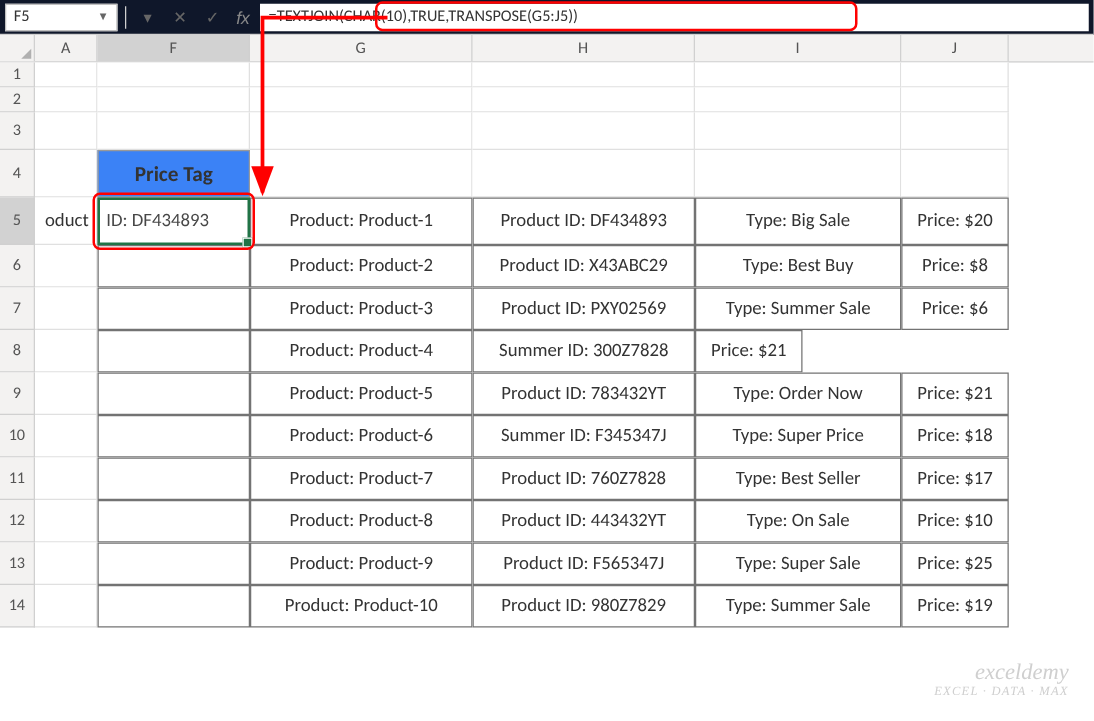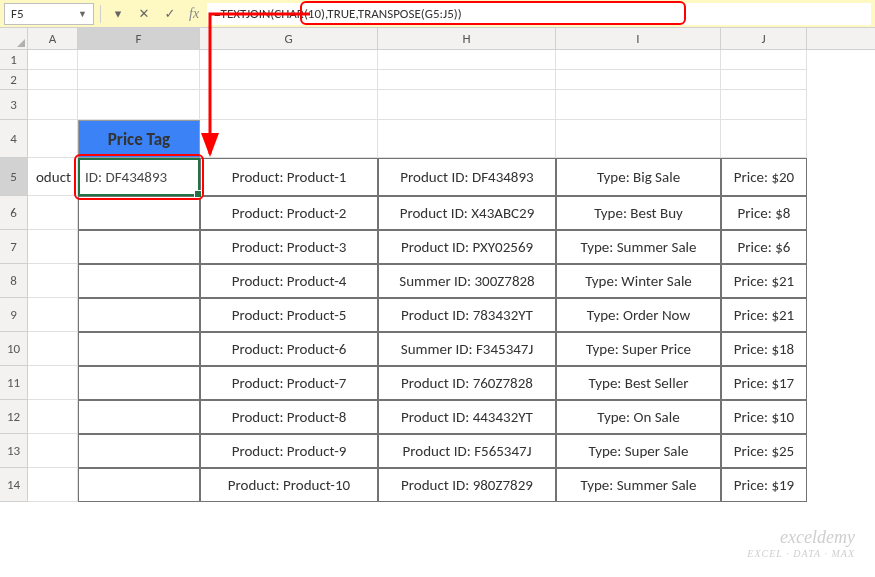--- a/index.html
+++ b/index.html
@@ -8,21 +8,21 @@
     font-size: 14px;
     background: #fff;
     color: #333;
     width: 875px;
     height: 577px;
     overflow: hidden;
     position: relative;
   }
   .toolbar {
     height: 28px;
-    background: #fef9c3;
+    background: #0f172a;
     border-bottom: 1px solid #d0d0d0;
     display: flex;
     align-items: center;
     padding: 0 4px;
     gap: 4px;
   }
   .name-box {
     width: 90px;
     height: 22px;
     background: #fff;
@@ -47,21 +47,21 @@
     font-size: 13px;
   }
   .tb-divider {
     width: 1px;
     height: 18px;
     background: #d0d0d0;
     margin: 0 2px;
   }
   .fx-label {
     font-style: italic;
-    font-family: Liberation Serif, serif;
+    font-family: Liberation Sans, sans-serif;
     color: #888;
     font-size: 14px;
     padding: 0 4px;
   }
   .formula-input {
     flex: 1;
     height: 22px;
     background: #fff;
     display: flex;
     align-items: center;
@@ -299,21 +299,20 @@
     <div class="cell w-H data-border-all">Product ID: PXY02569</div>
     <div class="cell w-I data-border-all">Type: Summer Sale</div>
     <div class="cell w-J data-border-all">Price: $6</div>
   </div>
   <div class="row h-data">
     <div class="row-h">8</div>
     <div class="cell w-A"></div>
     <div class="cell w-F data-border-all"></div>
     <div class="cell w-G data-border-all">Product: Product-4</div>
     <div class="cell w-H data-border-all">Summer ID: 300Z7828</div>
-    <div class="cell w-I data-border-all">Type: Winter Sale</div>
     <div class="cell w-J data-border-all">Price: $21</div>
   </div>
   <div class="row h-data">
     <div class="row-h">9</div>
     <div class="cell w-A"></div>
     <div class="cell w-F data-border-all"></div>
     <div class="cell w-G data-border-all">Product: Product-5</div>
     <div class="cell w-H data-border-all">Product ID: 783432YT</div>
     <div class="cell w-I data-border-all">Type: Order Now</div>
     <div class="cell w-J data-border-all">Price: $21</div>

